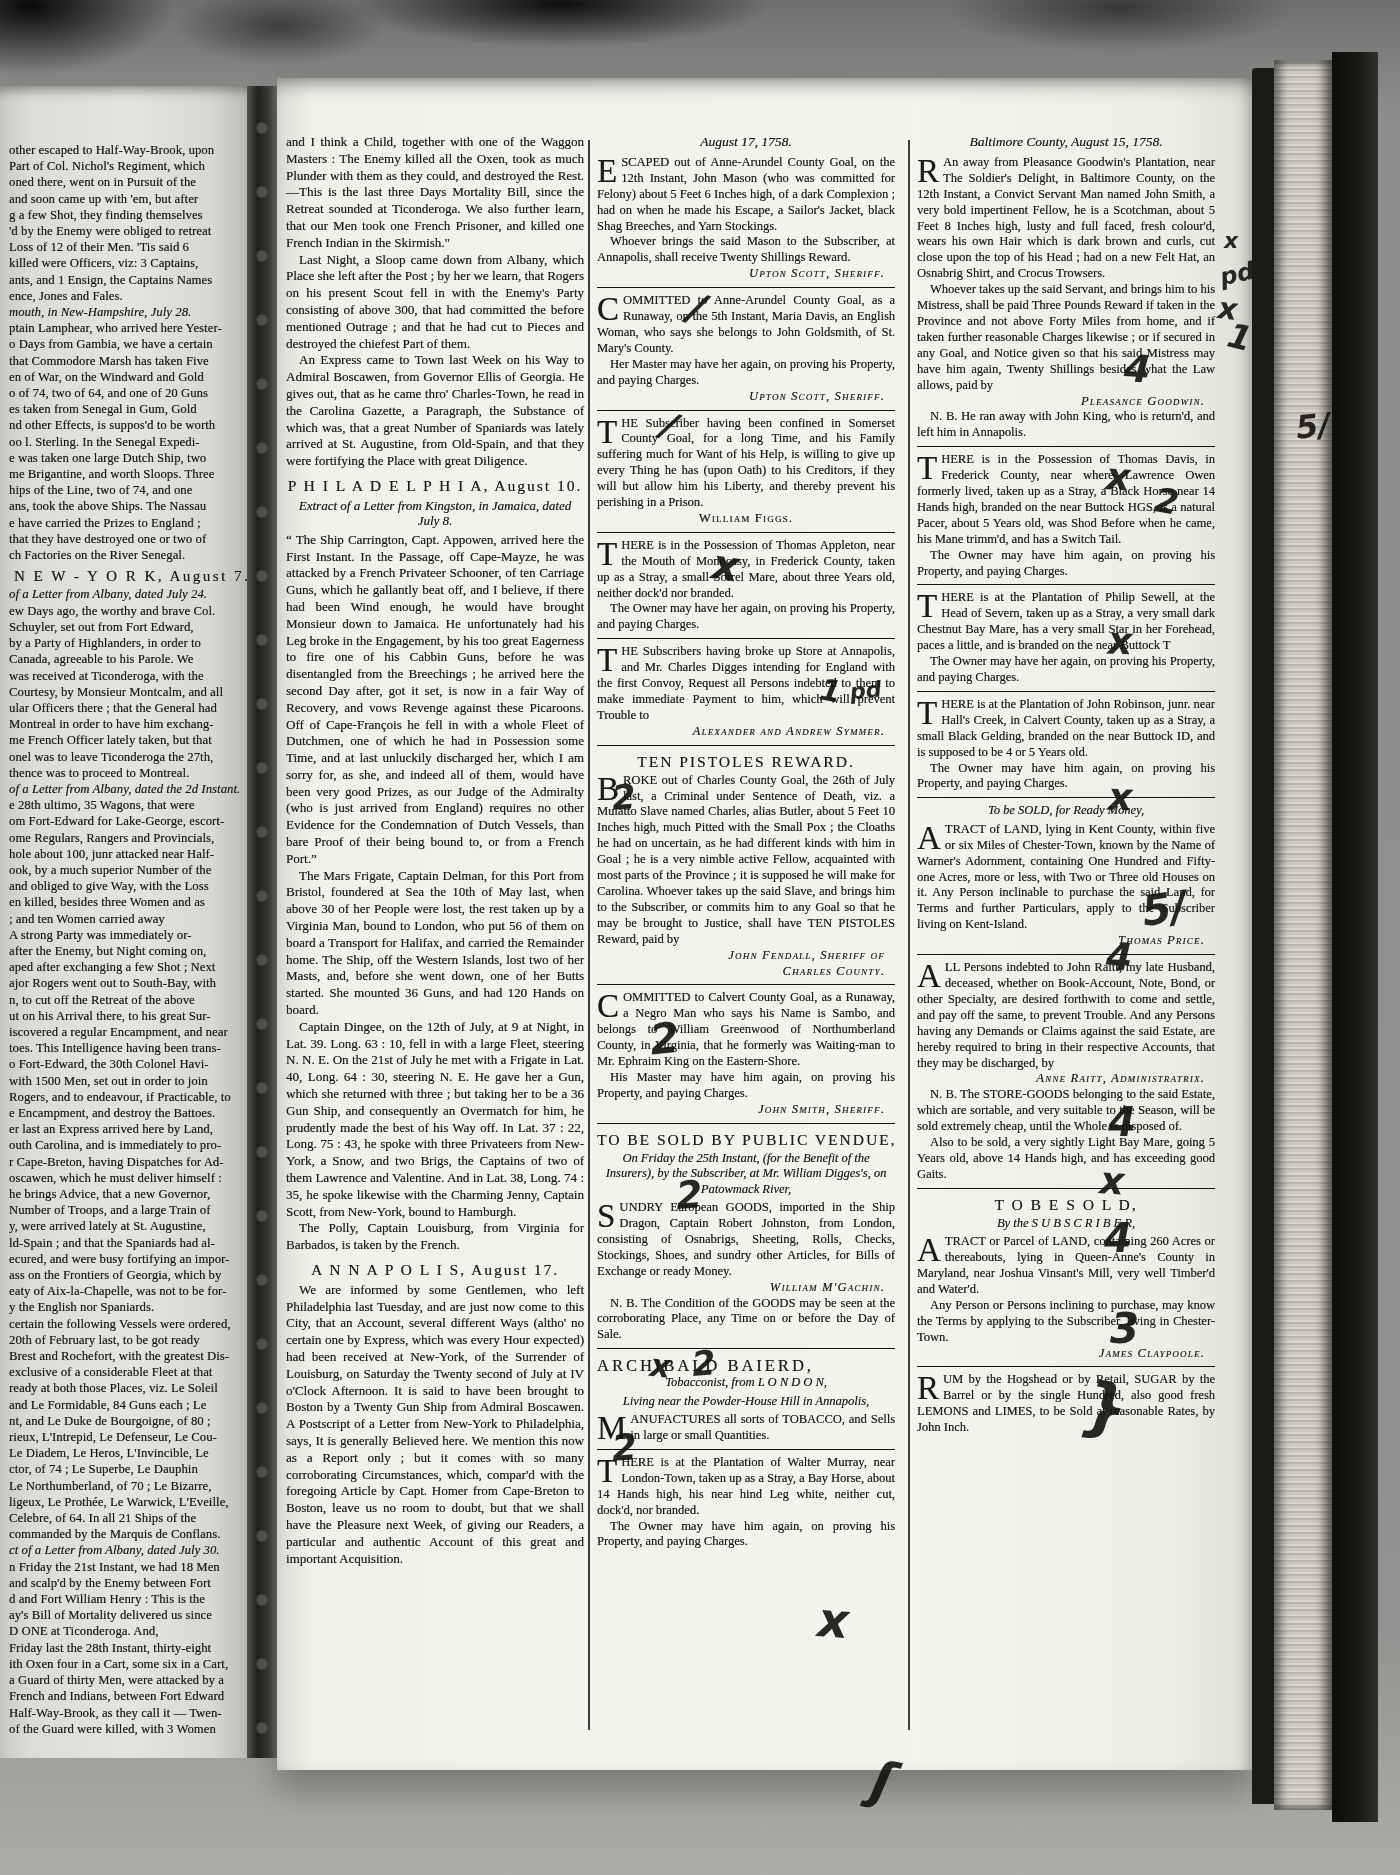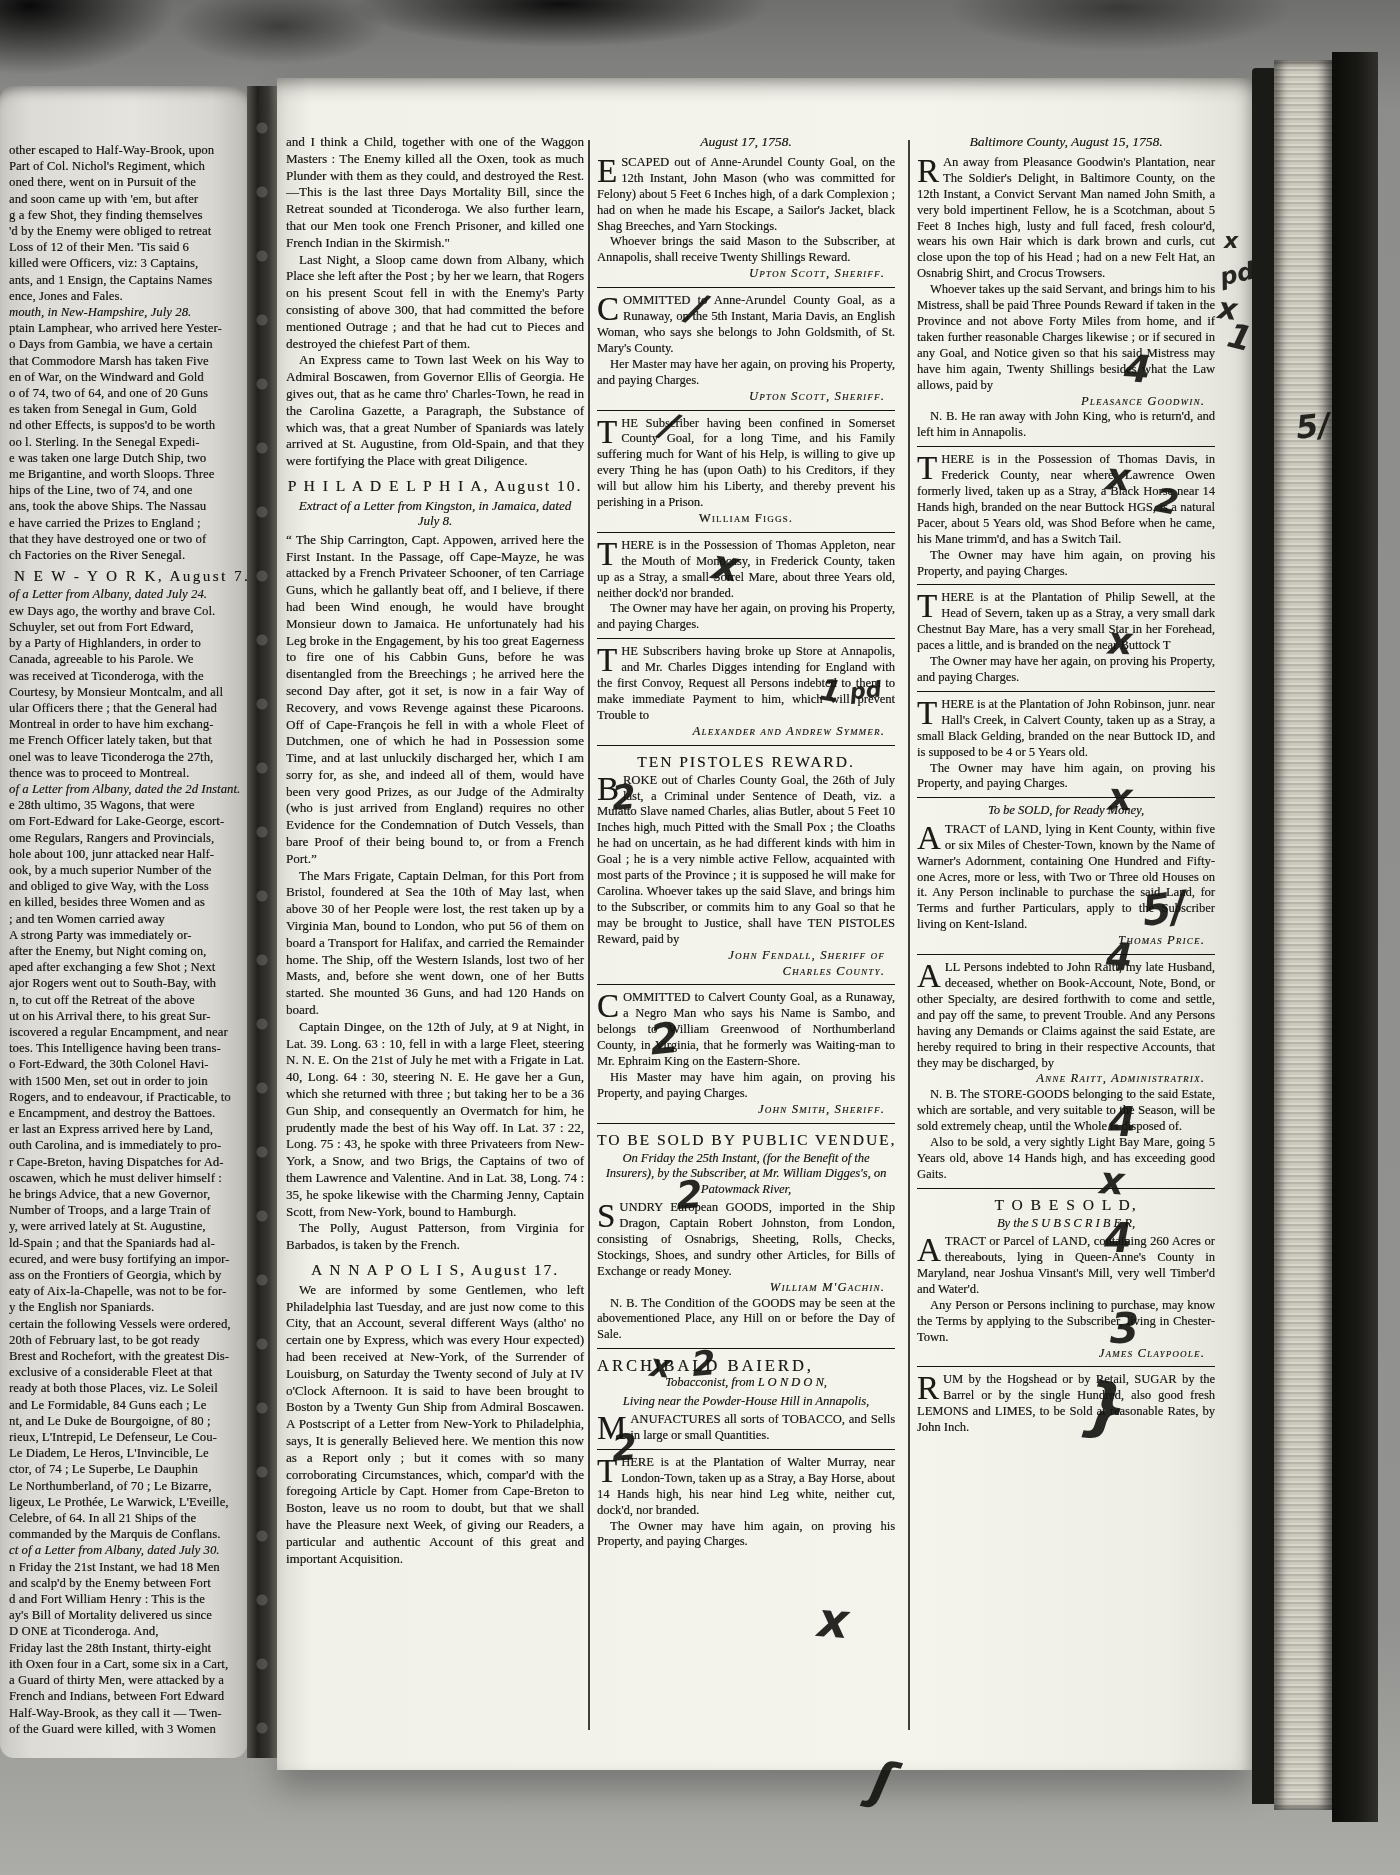--- a/index.html
+++ b/index.html
@@ -27,21 +27,21 @@
   .gutter{position:absolute;left:247px;top:86px;width:30px;height:1672px;
     background:linear-gradient(90deg,#56544e 0,#232220 35%,#3a3935 70%,#6b6963 100%);}
   .gutter:after{content:"";position:absolute;inset:0;
     background-image:radial-gradient(circle,rgba(190,188,178,.26) 5px,transparent 6px);
     background-size:30px 64px;background-position:50% 10px;}
   
   .mainpage{position:absolute;left:277px;top:78px;width:975px;height:1692px;overflow:hidden;color:#1a1a17;
     background:linear-gradient(90deg,#dcdbd4 0,#f1f0e9 34px,#f4f3ec 640px,#efeee6 890px,#e1e0d8 975px);
     box-shadow:inset 0 16px 20px -12px rgba(0,0,0,.45), inset -12px 0 18px -10px rgba(0,0,0,.3), 0 20px 30px rgba(0,0,0,.25);
     text-shadow:.3px .3px .5px rgba(25,25,20,.5);}
-  .leftpage{text-shadow:.3px .3px .5px rgba(25,25,20,.5);border-radius:14px;}
+  .leftpage{text-shadow:.3px .3px .5px rgba(25,25,20,.5);}
   .col{position:absolute;top:56px;width:298px;}
   #col2{left:9px;font-size:13px;line-height:16.8px;}
   #col3{left:320px;font-size:12.5px;line-height:15.9px;}
   #col4{left:640px;font-size:12.5px;line-height:15.9px;}
   .vrule{position:absolute;top:62px;width:2px;height:1590px;background:rgba(12,12,10,.78);}
   .vr1{left:311px}.vr2{left:631px}
   .para{margin:0;text-indent:13px;text-align:justify;}
   .cont{text-indent:0;}
   .qital{font-style:italic;}
   .drop .cap{float:left;font-size:33px;line-height:26px;padding:3px 4px 0 0;}
@@ -178,21 +178,21 @@
   <div class="mainpage">
     <div class="col" id="col2">
         <p class="para cont">and I think a Child, together with one of the Waggon Masters :  The Enemy killed all the Oxen, took as much Plunder with them as they could, and destroyed the Rest.—This is the last three Days Mortality Bill, since the Retreat sounded at Ticonderoga.  We also further learn, that our Men took one French Prisoner, and killed one French Indian in the Skirmish."</p>
         <p class="para">Last Night, a Sloop came down from Albany, which Place she left after the Post ; by her we learn, that Rogers on his present Scout fell in with the Enemy's Party consisting of above 300, that had committed the before mentioned Outrage ; and that he had cut to Pieces and destroyed the chiefest Part of them.</p>
         <p class="para">An Express came to Town last Week on his Way to Admiral Boscawen, from Governor Ellis of Georgia.  He gives out, that as he came thro' Charles-Town, he read in the Carolina Gazette, a Paragraph, the Substance of which was, that a great Number of Spaniards was lately arrived at St. Augustine, from Old-Spain, and that they were fortifying the Place with great Diligence.</p>
         <div class="head">P H I L A D E L P H I A,  August 10.</div>
         <div class="subhead">Extract of a Letter from Kingston, in Jamaica, dated July 8.</div>
         <p class="para cont">“ The Ship Carrington, Capt. Appowen, arrived here the First Instant.  In the Passage, off Cape-Mayze, he was attacked by a French Privateer Schooner, of ten Carriage Guns, which he gallantly beat off, and I believe, if there had been Wind enough, he would have brought Monsieur down to Jamaica.  He unfortunately had his Leg broke in the Engagement, by his too great Eagerness to fire one of his Cabbin Guns, before he was disentangled from the Breechings ; he arrived here the second Day after, got it set, is now in a fair Way of Recovery, and vows Revenge against these Picaroons.  Off of Cape-François he fell in with a whole Fleet of Dutchmen, one of which he had in Possession some Time, and at last unluckily discharged her, which I am sorry for, as she, and indeed all of them, would have been very good Prizes, as our Judge of the Admiralty (who is just arrived from England) requires no other Evidence for the Condemnation of Dutch Vessels, than bare Proof of their being bound to, or from a French Port.”</p>
         <p class="para">The Mars Frigate, Captain Delman, for this Port from Bristol, foundered at Sea the 10th of May last, when above 30 of her People were lost, the rest taken up by a Virginia Man, bound to London, who put 56 of them on board a Transport for Halifax, and carried the Remainder home.  The Ship, off the Western Islands, lost two of her Masts, and, before she went down, one of her Butts started.  She mounted 36 Guns, and had 120 Hands on board.</p>
         <p class="para">Captain Dingee, on the 12th of July, at 9 at Night, in Lat. 39. Long. 63 : 10, fell in with a large Fleet, steering N. N. E.  On the 21st of July he met with a Frigate in Lat. 40, Long. 64 : 30, steering N. E.  He gave her a Gun, which she returned with three ; but taking her to be a 36 Gun Ship, and consequently an Overmatch for him, he prudently made the best of his Way off.  In Lat. 37 : 22, Long. 75 : 43, he spoke with three Privateers from New-York, a Snow, and two Brigs, the Captains of two of them Lawrence and Valentine.  And in Lat. 38, Long. 74 : 35, he spoke likewise with the Charming Jenny, Captain Scott, from New-York, bound to Hamburgh.</p>
-        <p class="para">The Polly, August Patterson, from Virginia for Barbados, is taken by the French.</p>
+        <p class="para">The Polly, Captain Louisburg, from Virginia for Barbados, is taken by the French.</p>
         <div class="head">A N N A P O L I S,  August 17.</div>
         <p class="para">We are informed by some Gentlemen, who left Philadelphia last Tuesday, and are just now come to this City, that an Account, several different Ways (altho' no certain one by Express, which was every Hour expected) had been received at New-York, of the Surrender of Louisburg, on Saturday the Twenty second of July at IV o'Clock Afternoon.  It is said to have been brought to Boston by a Twenty Gun Ship from Admiral Boscawen.  A Postscript of a Letter from New-York to Philadelphia, says, It is generally Believed here.  We mention this now as a Report only ; but it comes with so many corroborating Circumstances, which, compar'd with the foregoing Article by Capt. Homer from Cape-Breton to Boston, leave us no room to doubt, but that we shall have the Pleasure next Week, of giving our Readers, a particular and authentic Account of this great and important Acquisition.</p>
       </div>
     <div class="vrule vr1"></div>
     <div class="col" id="col3">
         <div class="dateline">August 17, 1758.</div>
         <p class="para cont drop"><span class="cap">E</span>SCAPED out of Anne-Arundel County Goal, on the 12th Instant, John Mason (who was committed for Felony) about 5 Feet 6 Inches high, of a dark Complexion ; had on when he made his Escape, a Sailor's Jacket, black Shag Breeches, and Yarn Stockings.</p>
         <p class="para">Whoever brings the said Mason to the Subscriber, at Annapolis, shall receive Twenty Shillings Reward.</p>
         <div class="sig">Upton Scott, Sheriff.</div>
         <div class="rule"></div>
@@ -215,21 +215,21 @@
         <div class="sig">Charles County.</div>
         <div class="rule"></div>
         <p class="para cont drop"><span class="cap">C</span>OMMITTED to Calvert County Goal, as a Runaway, a Negro Man who says his Name is Sambo, and belongs to William Greenwood of Northumberland County, in Virginia, that he formerly was Waiting-man to Mr. Ephraim King on the Eastern-Shore.</p>
         <p class="para">His Master may have him again, on proving his Property, and paying Charges.</p>
         <div class="sig">John Smith, Sheriff.</div>
         <div class="rule"></div>
         <div class="head">TO BE SOLD BY PUBLIC VENDUE,</div>
         <div class="subhead">On Friday the 25th Instant, (for the Benefit of the Insurers), by the Subscriber, at Mr. William Digges's, on Patowmack River,</div>
         <p class="para cont drop"><span class="cap">S</span>UNDRY European GOODS, imported in the Ship Dragon, Captain Robert Johnston, from London, consisting of Osnabrigs, Sheeting, Rolls, Checks, Stockings, Shoes, and sundry other Articles, for Bills of Exchange or ready Money.</p>
         <div class="sig">William M'Gachin.</div>
-        <p class="para nb">N. B.  The Condition of the GOODS may be seen at the abovementioned Place, any Hill on or before the Day of Sale.</p>
+        <p class="para nb">N. B.  The Condition of the GOODS may be seen at the corroborating Place, any Time on or before the Day of Sale.</p>
         <div class="rule"></div>
         <div class="bighead">ARCHIBALD BAIERD,</div>
         <div class="subhead">Tobacconist, from  L O N D O N,</div>
         <div class="subhead">Living near the Powder-House Hill in Annapolis,</div>
         <p class="para cont drop"><span class="cap">M</span>ANUFACTURES all sorts of TOBACCO, and Sells in large or small Quantities.</p>
         <div class="rule"></div>
         <p class="para cont drop"><span class="cap">T</span>HERE is at the Plantation of Walter Murray, near London-Town, taken up as a Stray, a Bay Horse, about 14 Hands high, his near hind Leg white, neither cut, dock'd, nor branded.</p>
         <p class="para">The Owner may have him again, on proving his Property, and paying Charges.</p>
       </div>
     <div class="vrule vr2"></div>

